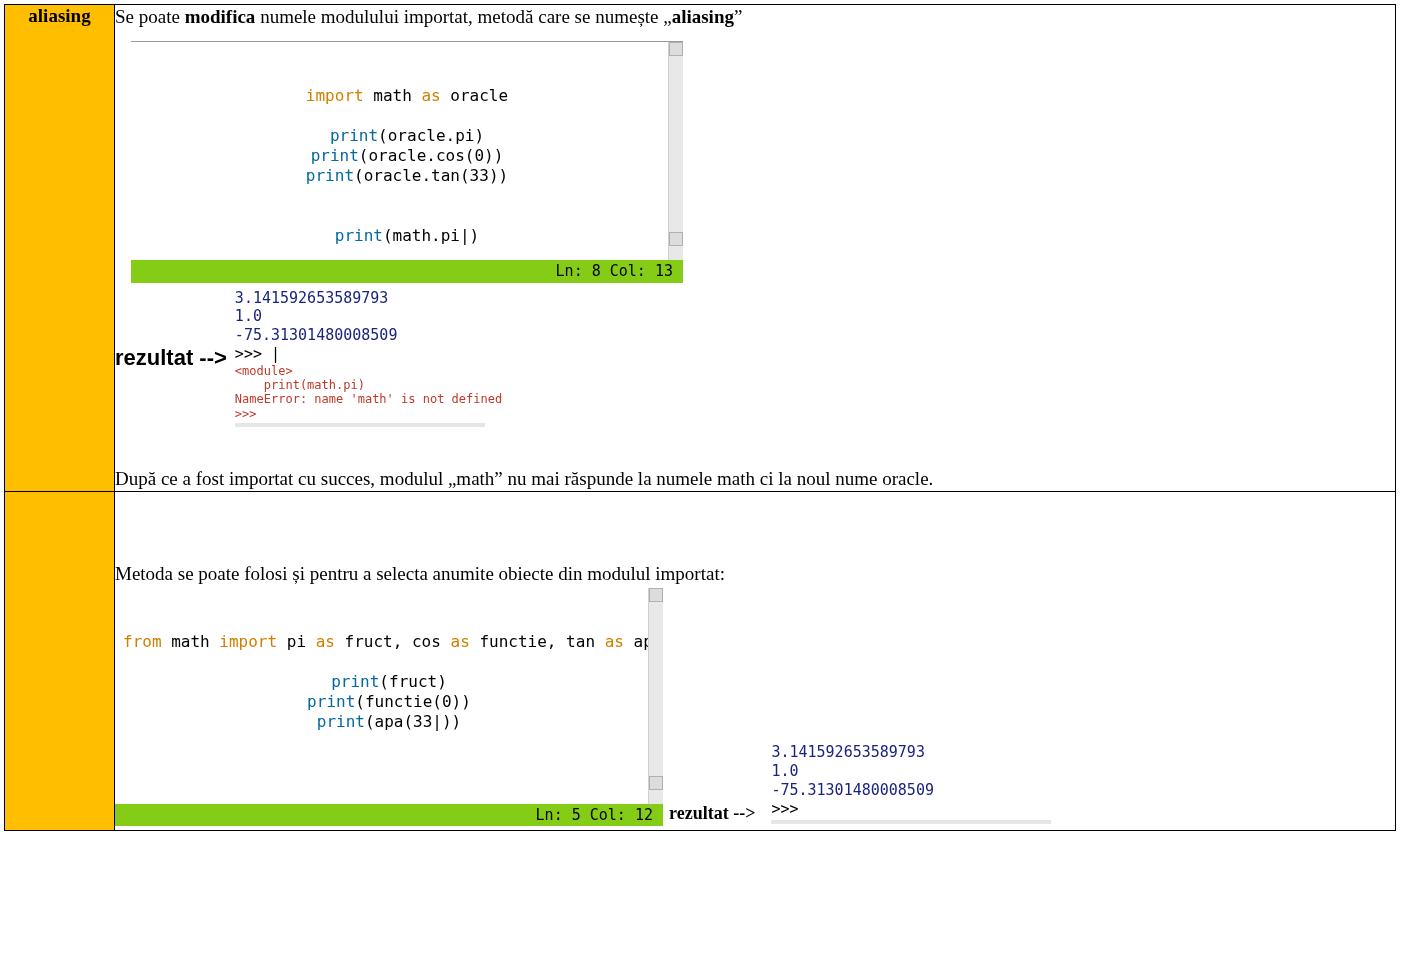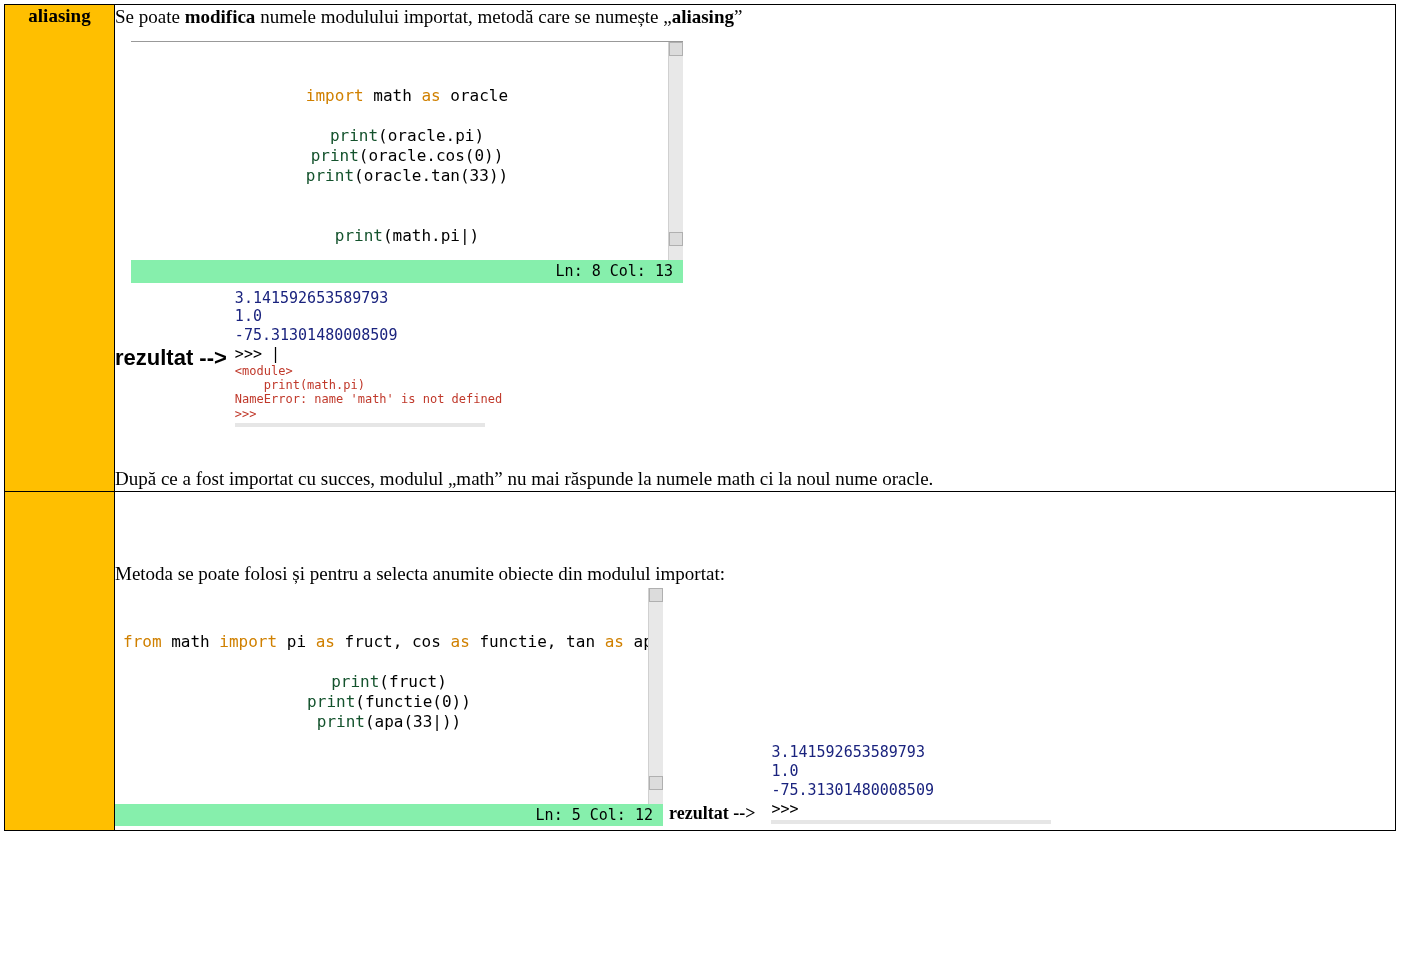--- a/index.html
+++ b/index.html
@@ -80,32 +80,32 @@
     right: 0;
     width: 14px;
     height: 14px;
     background: #dcdcdc;
     border: 1px solid #b0b0b0;
     box-sizing: border-box;
   }
   .editor .scroll-btn-up { top: 0; }
   .editor .scroll-btn-down { bottom: 14px; }
   .editor .status-bar {
-    background: #86efac;
+    background: #84cc16;
     text-align: right;
     font-size: 15px;
     padding: 2px 10px 2px 2px;
     white-space: nowrap;
     color: #000;
   }
 
   
   .kw1 { color: #d08000; }  
   .kw2 { color: #d08000; }  
-  .fn  { color: #14532d; }  
+  .fn  { color: #0369a1; }  
   .txt { color: #000; }
 
   
   .output {
     font-family: "DejaVu Sans Mono", "Liberation Mono", Consolas, monospace;
     font-size: 15px;
     line-height: 1.25;
     white-space: pre;
   }
   .out-blue { color: #1a237e; }

